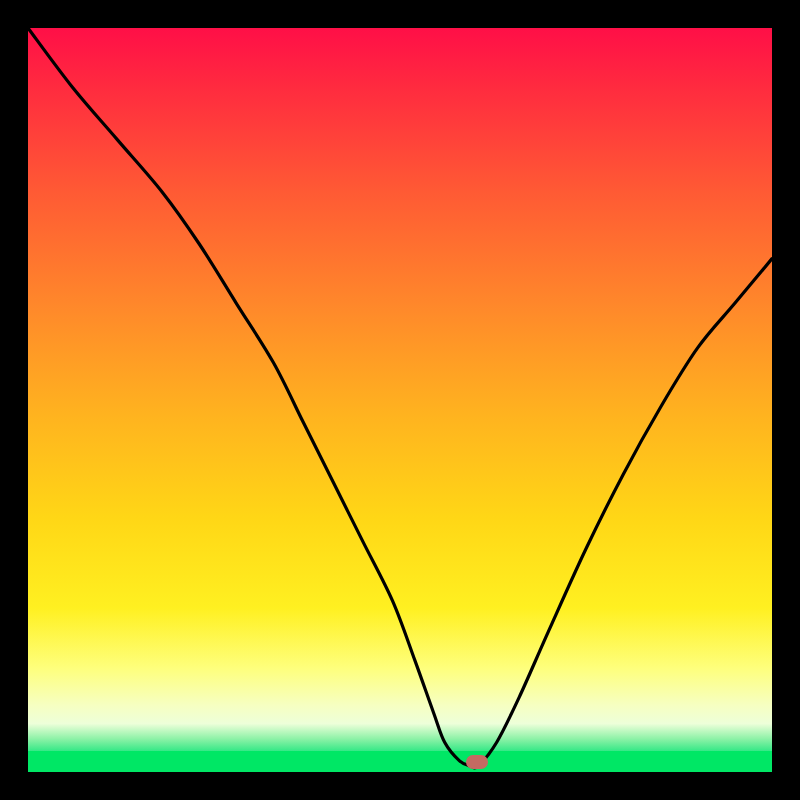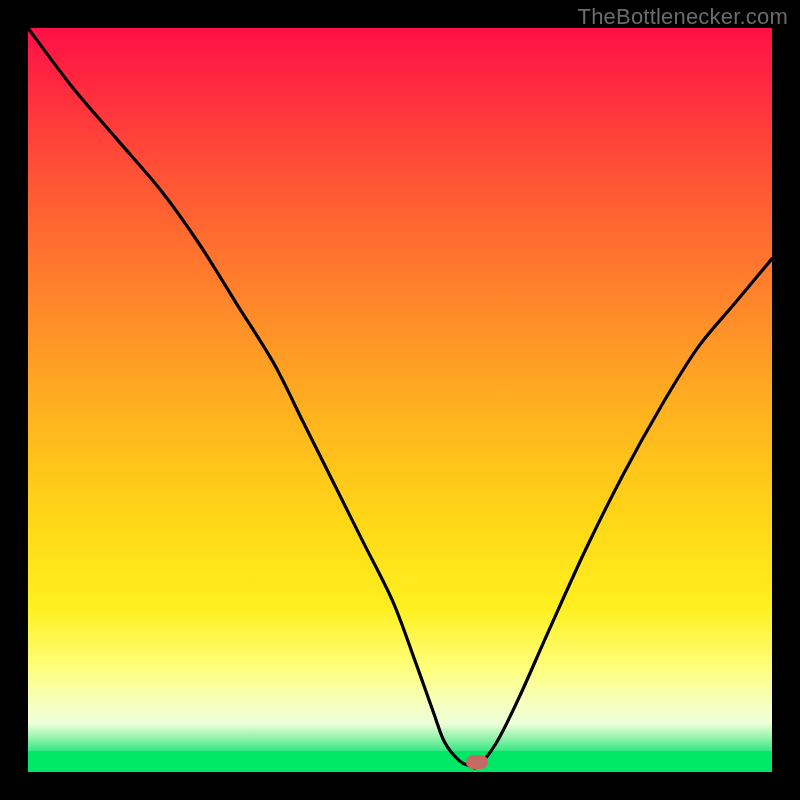--- a/index.html
+++ b/index.html
@@ -87,21 +87,20 @@
     background: #c46a62;
     z-index: 12;
     transform: translate(-50%, -50%);
   }
 </style>
 </head>
 <body>
 
 <div class="frame">
 
-  <div class="watermark">TheBottlenecker.com</div>
 
   <div class="plot-area">
     <div class="gradient"></div>
 
     <svg class="curve" viewBox="0 0 744 744" preserveAspectRatio="none">
       <path id="curve-path" d="M 0.00 0.00 C 7.44 9.92, 29.76 40.92, 44.64 59.52 C 59.52 78.12, 74.40 94.24, 89.28 111.60 C 104.16 128.96, 120.28 146.32, 133.92 163.68 C 147.56 181.04, 158.72 197.16, 171.12 215.76 C 183.52 234.36, 195.92 255.44, 208.32 275.28 C 220.72 295.12, 234.36 314.96, 245.52 334.80 C 256.68 354.64, 265.36 374.48, 275.28 394.32 C 285.20 414.16, 295.12 434.00, 305.04 453.84 C 314.96 473.68, 324.88 493.52, 334.80 513.36 C 344.72 533.20, 355.88 553.04, 364.56 572.88 C 373.24 592.72, 380.06 613.80, 386.88 632.40 C 393.70 651.00, 400.52 670.84, 405.48 684.48 C 410.44 698.12, 412.30 706.18, 416.64 714.24 C 420.98 722.30, 427.18 728.87, 431.52 732.84 C 435.86 736.81, 439.58 737.18, 442.68 738.05 C 445.78 738.92, 445.78 742.02, 450.12 738.05 C 454.46 734.08, 461.90 725.65, 468.72 714.24 C 475.54 702.83, 482.36 688.20, 491.04 669.60 C 499.72 651.00, 509.64 627.44, 520.80 602.64 C 531.96 577.84, 545.60 546.84, 558.00 520.80 C 570.40 494.76, 582.80 469.96, 595.20 446.40 C 607.60 422.84, 620.00 400.52, 632.40 379.44 C 644.80 358.36, 657.20 337.28, 669.60 319.92 C 682.00 302.56, 694.40 290.16, 706.80 275.28 C 719.20 260.40, 737.80 238.08, 744.00 230.64" fill="none" stroke="#000" stroke-width="3.2" stroke-linecap="round" stroke-linejoin="round"></path>
     </svg>
 
     <div class="marker" id="min-marker" style="left: 449.376px; top: 733.584px;"></div>
   </div>

